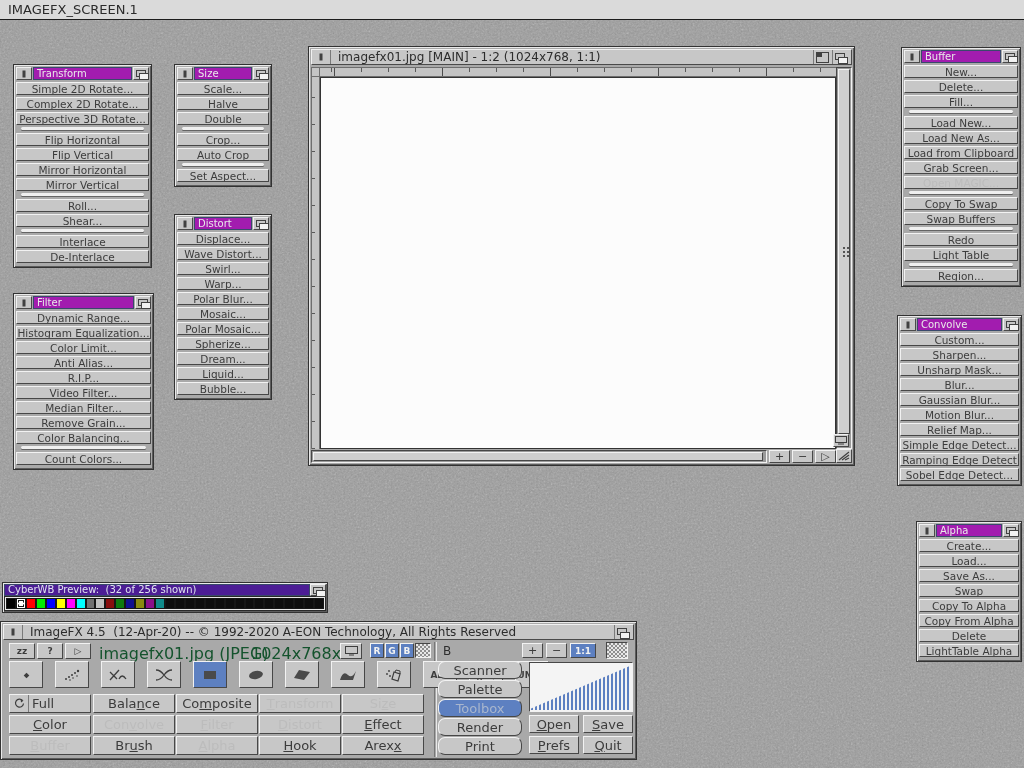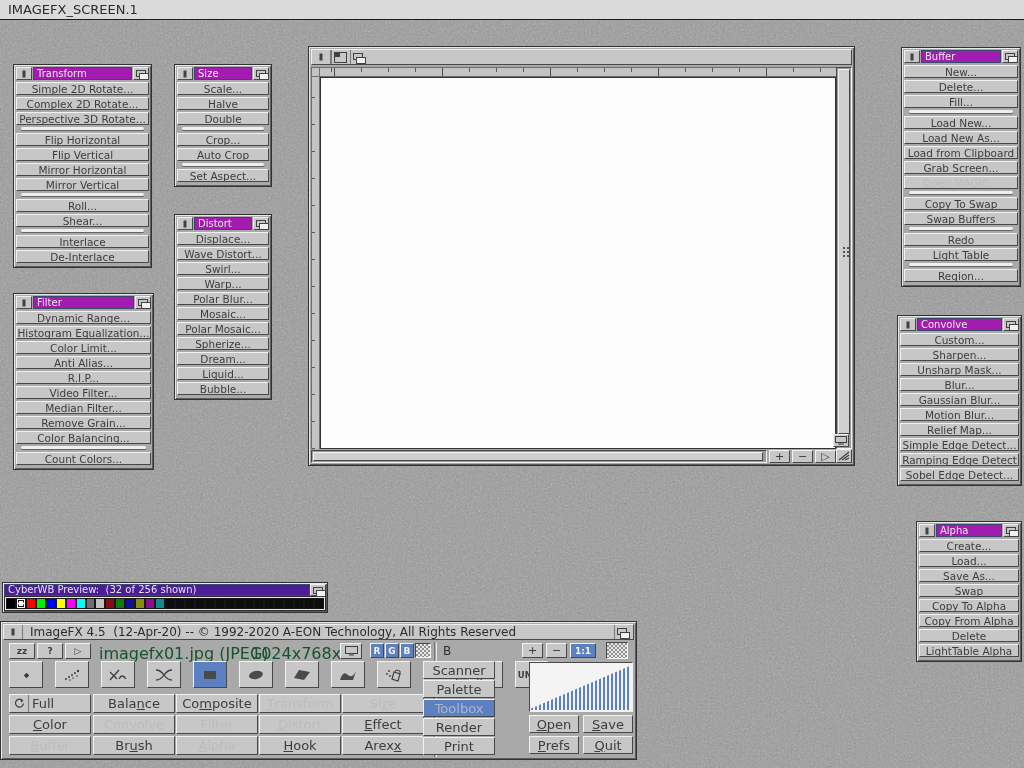--- a/index.html
+++ b/index.html
@@ -107,21 +107,21 @@
   .smtxt{font-size:9px;font-weight:bold;}
   .ghosttxt{position:absolute;font-size:16px;color:#14532d;white-space:pre;}
   .vgroove{position:absolute;left:431px;top:0;bottom:0;width:3px;
     border-left:1px solid #777;border-right:1px solid #e9e9e9;}
   .toolrow{position:absolute;left:6px;top:19px;display:flex;gap:12px;}
   .tool{width:34px;height:27px;background:#c7c7c7;border:1px solid;
     border-color:#f2f2f2 #474747 #474747 #f2f2f2;display:flex;align-items:center;justify-content:center;
     position:relative;color:#3e3e3e;}
   .tool.blue{background:#5d80c1;}
   .gridbtn{font-size:13px;width:82px;height:19px;}
-  .sidebtn{left:420px;width:72px;height:18px;font-size:13px;}
+  .sidebtn{left:435px;width:84px;height:18px;font-size:13px;border-radius:7px;}
   .sidebtn.blue{color:#a9b6cd;}
   .ramp{position:absolute;left:526px;top:20px;width:104px;height:50px;background:#f4f4f4;
     border:1px solid;border-color:#474747 #f2f2f2 #f2f2f2 #474747;}
   .ramp-bars{position:absolute;inset:1px;
     background:repeating-linear-gradient(90deg,#5d80c1 0 2px,#f4f4f4 2px 4px);
     clip-path:polygon(0 97%,100% 3%,100% 100%,0 100%);}
   .actbtn{width:50px;height:18px;font-size:13px;}
   u{text-decoration:underline;text-underline-offset:1px;}
   .icon-svg{display:block;}
 </style>
@@ -272,20 +272,21 @@
   <div class="pbtn">Swap</div>
   <div class="pbtn">Copy To Alpha</div>
   <div class="pbtn">Copy From Alpha</div>
   <div class="pbtn">Delete</div>
   <div class="pbtn">LightTable Alpha</div>
 </div>
 
 <div class="win" id="mainwin">
   <div class="w-tbar">
     <div class="gad close"></div>
+    <div class="w-ttl">imagefx01.jpg [MAIN] - 1:2 (1024x768, 1:1)</div>
     <div class="gad zoomg"></div>
     <div class="gad depth"></div>
   </div>
   <div class="iw-body">
     <div class="ruler-corner"></div>
     <div class="ruler-top"></div>
     <div class="vscroll">
       <div class="vthumb">
           <div class="grip"></div>
         </div>

